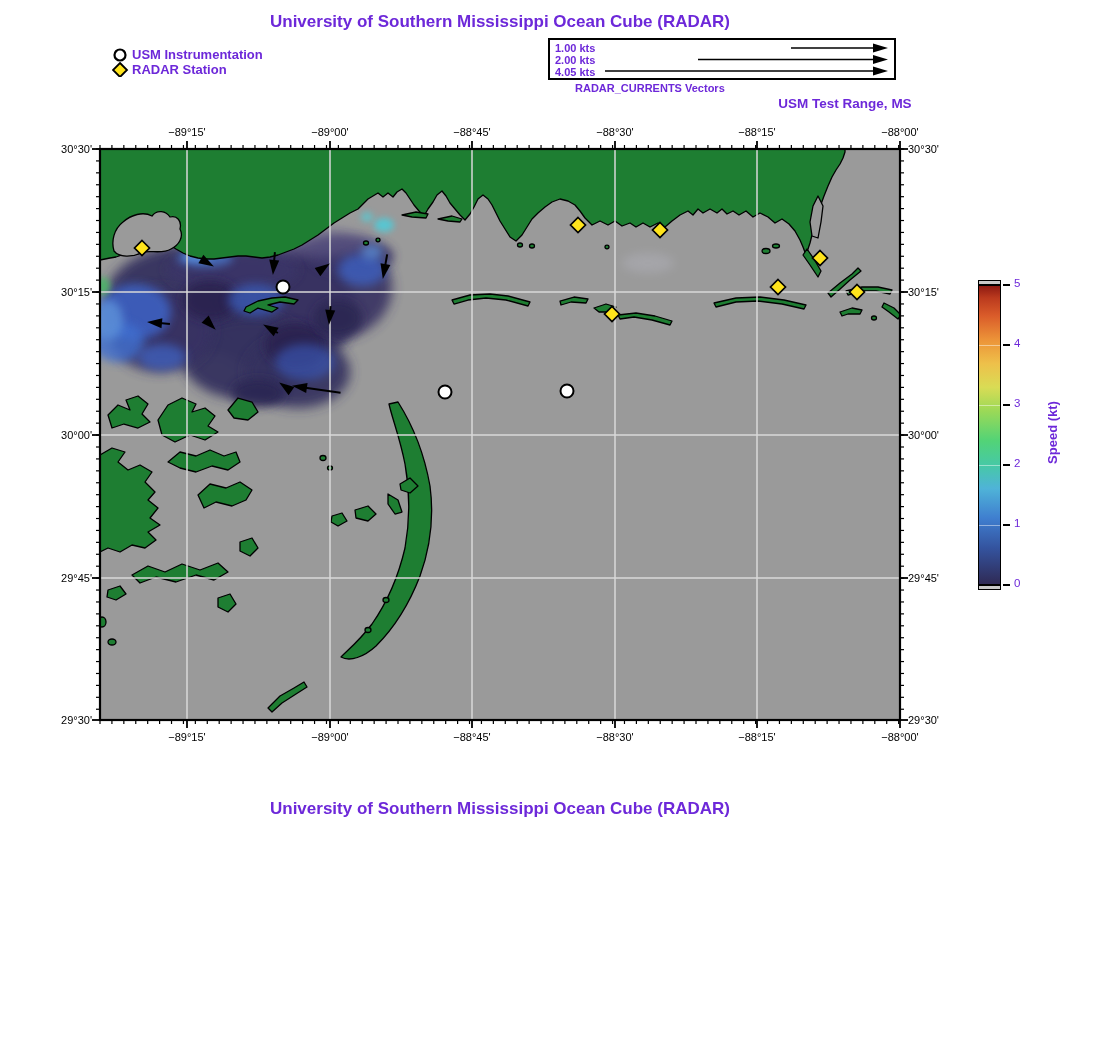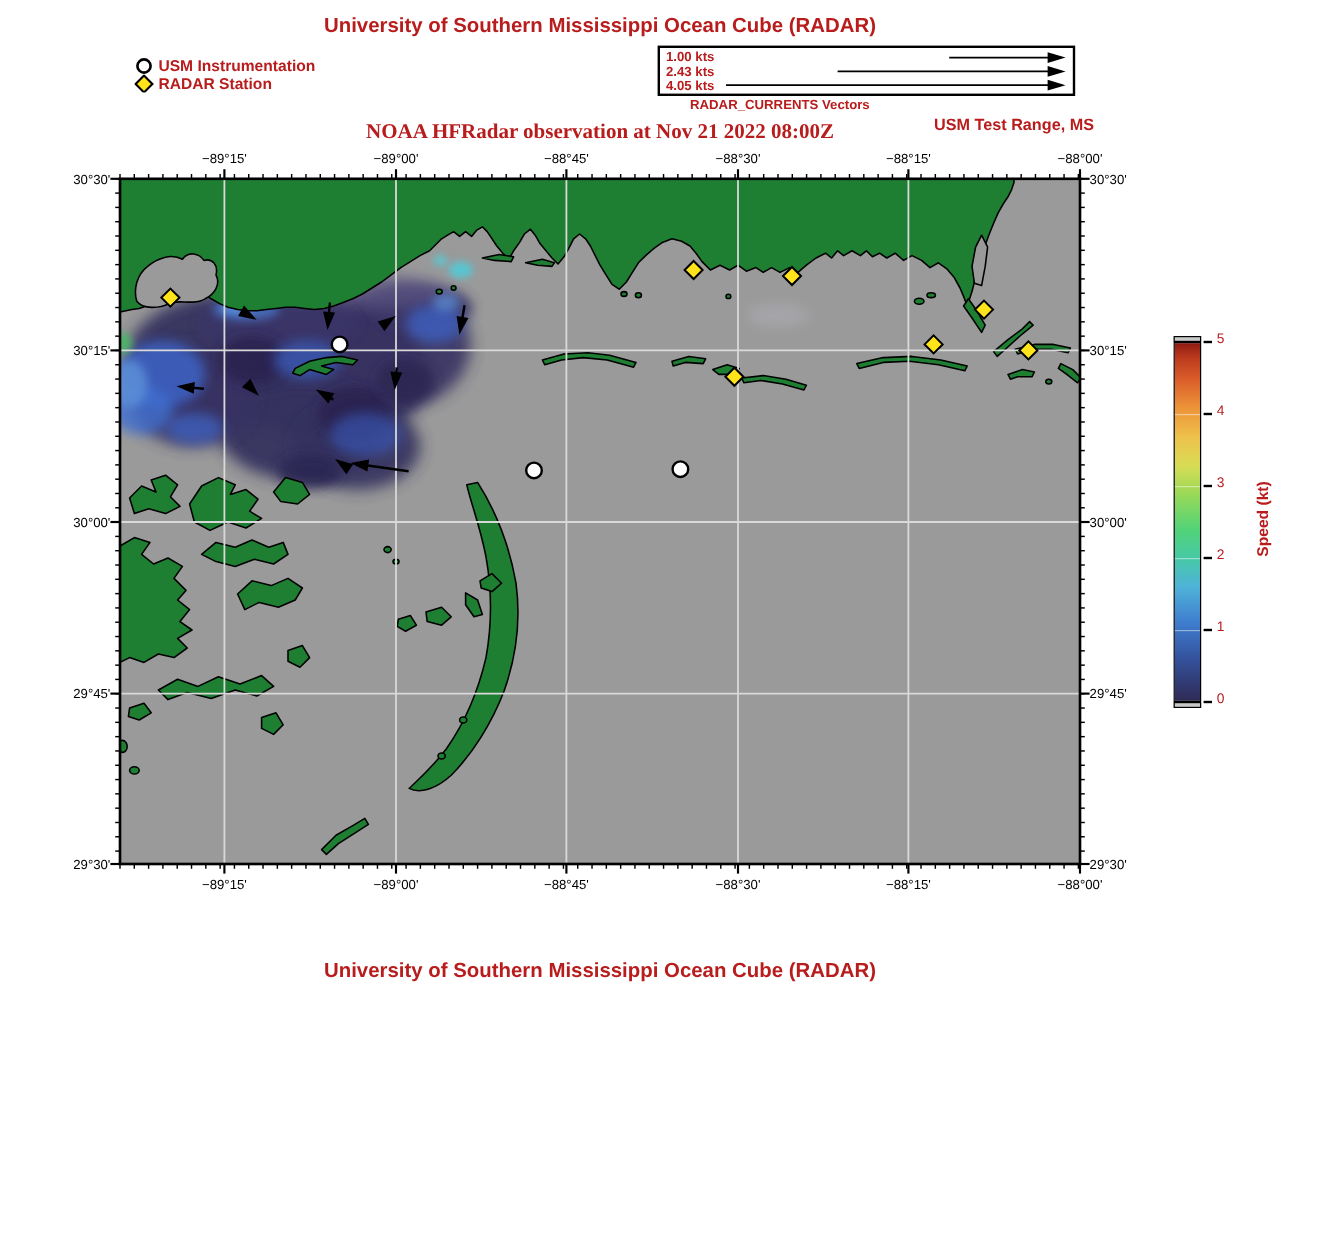--- a/index.html
+++ b/index.html
@@ -1,17 +1,17 @@
 <!DOCTYPE html>
 <html><head>
 <meta charset="utf-8">
 <style>
   html,body{margin:0;padding:0;background:#ffffff;}
   #page{position:relative;width:1100px;height:1050px;background:#ffffff;overflow:hidden;
-        font-family:"Liberation Sans","DejaVu Sans",sans-serif;color:#b91c1c;}
+        font-family:"Liberation Sans","DejaVu Sans",sans-serif;color:#6d28d9;}
   .abs{position:absolute;}
   .title{left:0;top:12px;width:1000px;text-align:center;font-size:17px;font-weight:bold;}
   .title-bottom{left:0;top:799px;width:1000px;text-align:center;font-size:17px;font-weight:bold;}
   .subtitle{left:0;top:99px;width:1000px;text-align:center;font-size:17.5px;font-weight:bold;
             font-family:"Liberation Serif","DejaVu Serif",serif;}
   .range-label{left:770px;top:96px;width:150px;text-align:center;font-size:13.5px;font-weight:bold;
             font-family:Liberation Sans, sans-serif;}
   .legend{left:112px;top:47px;}
   .legend-row{display:flex;align-items:center;height:15px;}
   .legend-row span.lbl{font-size:13px;font-weight:bold;margin-left:3px;}
@@ -43,34 +43,33 @@
     <div class="legend-row">
       <svg width="17" height="15">
         <polygon points="8,1 15,8 8,15 1,8" fill="#ffe41c" stroke="#000" stroke-width="1.8"></polygon>
       </svg>
       <span class="lbl">RADAR Station</span>
     </div>
   </div>
 
   <div class="abs vbox">
     <div class="vbox-label" style="top:3px">1.00 kts</div>
-    <div class="vbox-label" style="top:15px">2.43 kts</div>
+    <div class="vbox-label" style="top:15px">2.00 kts</div>
     <div class="vbox-label" style="top:27px">4.05 kts</div>
     <svg id="vbox-svg" width="344" height="38" style="position:absolute;left:0;top:0">
         <line x1="241" y1="8" x2="327" y2="8" stroke="#000" stroke-width="1.5"></line>
         <polygon points="323,3.5 338,8 323,12.5" fill="#000"></polygon>
         <line x1="148" y1="19.5" x2="327" y2="19.5" stroke="#000" stroke-width="1.5"></line>
         <polygon points="323,15 338,19.5 323,24" fill="#000"></polygon>
         <line x1="55" y1="31" x2="327" y2="31" stroke="#000" stroke-width="1.5"></line>
         <polygon points="323,26.5 338,31 323,35.5" fill="#000"></polygon>
       </svg>
   </div>
   <div class="abs vcaption">RADAR_CURRENTS Vectors</div>
 
-  <div class="abs subtitle">NOAA HFRadar observation at Nov 21 2022 08:00Z</div>
   <div class="abs range-label">USM Test Range, MS</div>
 
   <svg id="map-svg" class="abs" style="left:40px;top:115px" width="920" height="660" viewBox="40 115 920 660">
     <defs>
       <clipPath id="mapclip">
           <rect x="100" y="149" width="800" height="571"></rect>
         </clipPath>
       <filter id="b3" x="-60%" y="-60%" width="220%" height="220%">
           <feGaussianBlur stdDeviation="3"></feGaussianBlur>
         </filter>

